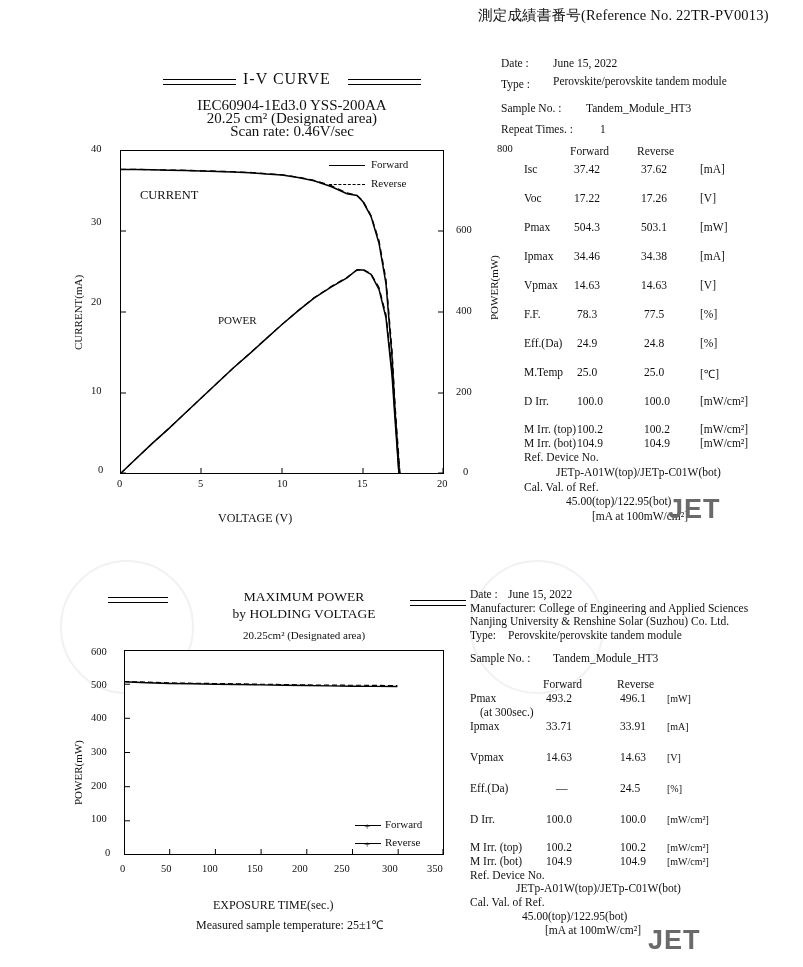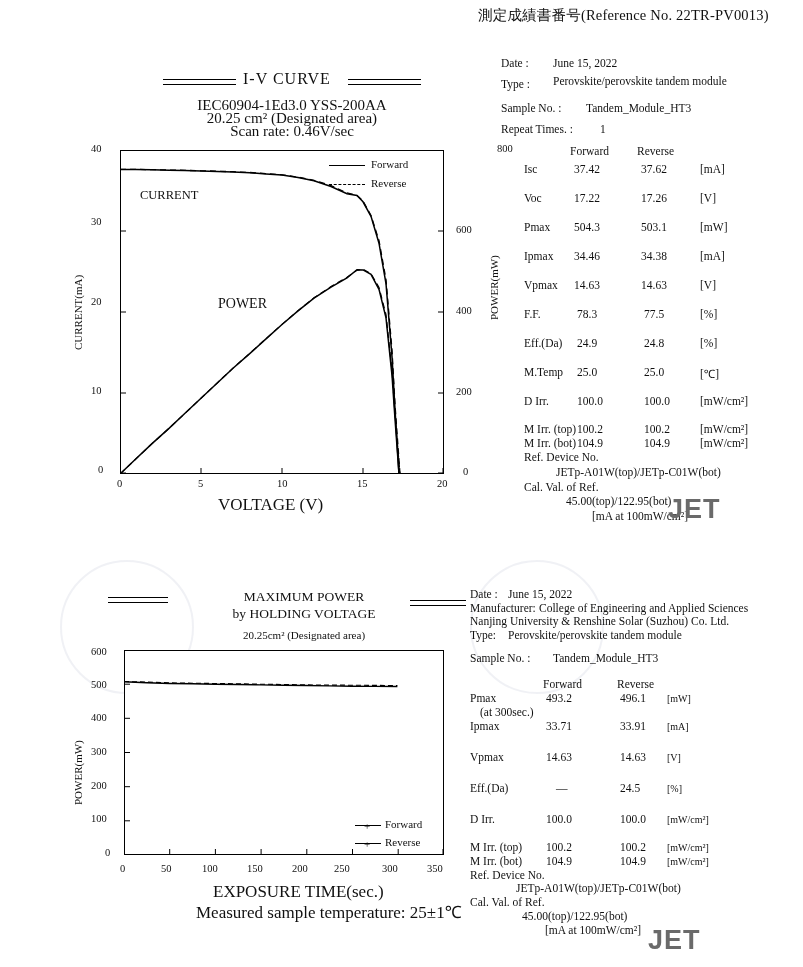--- a/index.html
+++ b/index.html
@@ -18,21 +18,21 @@
   .ref-no{
     position:absolute;left:478px;top:6px;font-size:14.5px;letter-spacing:.2px;
   }
 
   
   .title-iv{position:absolute;left:243px;top:70px;font-size:16px;letter-spacing:1px;}
   .rule{position:absolute;height:0;border-top:1px solid #000;}
 
   .subcap{position:absolute;text-align:center;font-size:15px;line-height:12.5px;width:260px;}
 
-  .axis-label{position:absolute;font-size:17px;}
+  .axis-label{position:absolute;font-size:12px;margin-top:16px;}
   .ytitle{
     position:absolute;font-size:11px;
     transform:rotate(-90deg);transform-origin:left top;white-space:nowrap;
   }
   .tick{position:absolute;font-size:10.5px;}
 
   
   .legend{position:absolute;font-size:11px;}
   .legend .row{position:relative;height:14px;}
   .legend .lbl{position:absolute;left:42px;top:0px;}
@@ -121,21 +121,21 @@
     <path d="M0,19.4 L8,19.4 L16,19.6 L32,19.8 L49,20.2 L65,20.6 L81,21.1 L97,21.5 L113,22.0 L130,22.7 L146,23.9 L162,25.1 L178,27.5 L194,30.8 L211,36.5 L227,43.7 L237,45.4 L243,51.8 L251,66.4 L259,93.2 L266,133.7 L272,206.6 L275,259.2 L279,324" fill="none" stroke="#000" stroke-width="1.5"></path>
 
     <path d="M0,19.3 L8,19.3 L16,19.4 L32,19.6 L49,20.0 L65,20.4 L81,20.8 L97,21.2 L113,21.7 L130,22.5 L146,23.6 L162,24.9 L178,27.1 L194,30.4 L211,35.6 L227,42.9 L237,45.5 L243,51.0 L251,65.6 L259,90.7 L266,129.6 L272,200.1 L275,254.3 L280,324" fill="none" stroke="#000" stroke-width="1.3" stroke-dasharray="6,4"></path>
 
     <path d="M0,324 L16,308.8 L32,293.6 L49,278.4 L65,263.3 L81,248.3 L97,233.3 L113,218.3 L130,203.4 L146,188.9 L162,174.5 L178,160.9 L194,148.1 L211,137.1 L227,127.8 L237,119.7 L243,119.9 L251,124.4 L259,139.3 L266,167.9 L272,225.3 L275,269.0 L279,324" fill="none" stroke="#000" stroke-width="1.5"></path>
 
     <path d="M0,324 L16,308.8 L32,293.6 L49,278.4 L65,263.3 L81,248.2 L97,233.2 L113,218.1 L130,203.2 L146,188.7 L162,174.4 L178,160.7 L194,147.8 L211,136.6 L227,127.2 L237,120.2 L243,119.3 L251,123.7 L259,137.4 L266,164.6 L272,220.6 L275,264.8 L280,324" fill="none" stroke="#000" stroke-width="1.2" stroke-dasharray="6,4"></path>
   </svg>
 
   <div class="t" style="left:140px;top:188px;font-size:12.5px;">CURRENT</div>
-  <div class="t" style="left:218px;top:296px;font-size:14px;">POWER</div>
+  <div class="t" style="left:218px;top:314px;font-size:11px;">POWER</div>
 
   <div class="legend" style="left:329px;top:158px;width:110px;">
     <div class="row">
       <span class="lineS"></span>
       <span class="lbl">Forward</span>
     </div>
     <div class="row" style="margin-top:5px;">
       <span class="lineD"></span>
       <span class="lbl">Reverse</span>
     </div>

